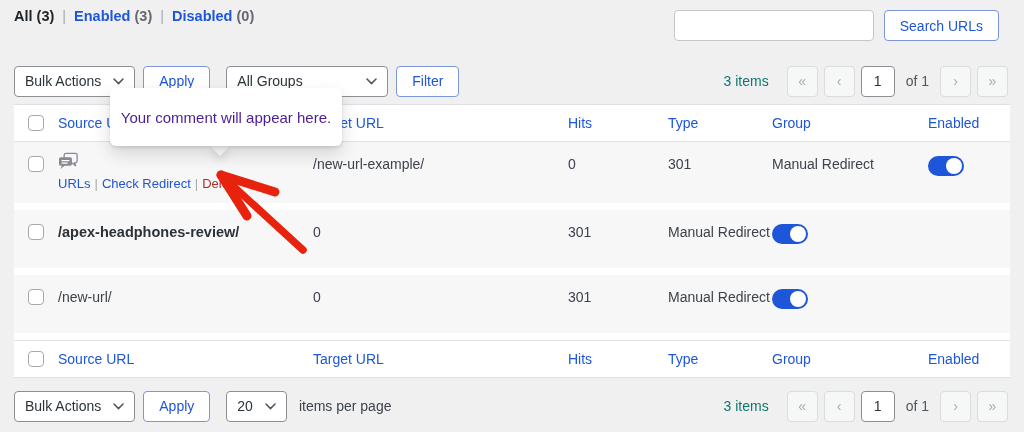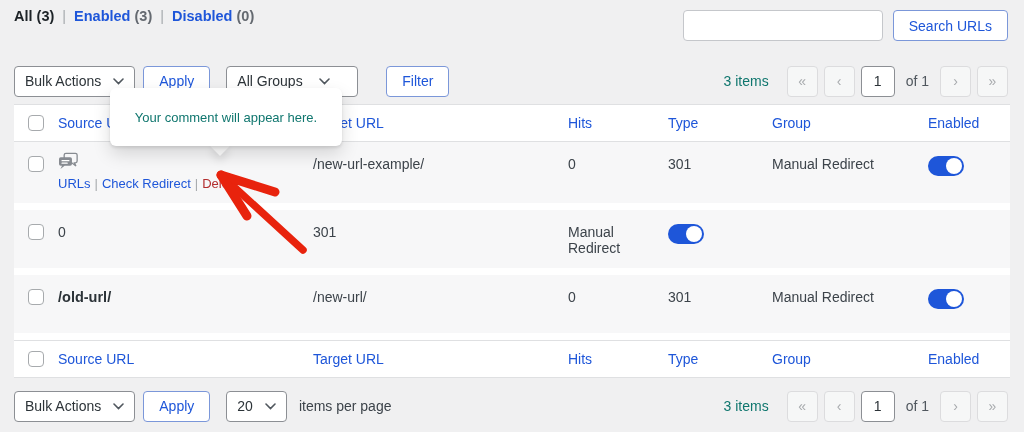--- a/index.html
+++ b/index.html
@@ -19,21 +19,21 @@
   
   .filters{ position:absolute; top:8px; left:14px; font-weight:700; font-size:14.5px; }
   .filters a{ text-decoration:none; cursor:pointer; }
   .filters .current{ color:#1d2327; }
   .filters .link{ color:var(--accent); }
   .filters .count{ color:#646970; font-weight:700; }
   .filters .count-dark{ color:#1d2327; }
   .filters .sep{ color:#a7aaad; font-weight:400; margin:0 8px; }
 
   
-  .search{ position:absolute; top:10px; right:16px; display:flex; gap:10px; align-items:center; }
+  .search{ position:absolute; top:10px; right:25px; display:flex; gap:10px; align-items:center; }
   .search input{
     width:200px; height:31px; background:#fff; border:1px solid #c5c7cb;
     border-radius:4px; padding:0 8px; font:inherit; color:#2c3338;
   }
   .btn{
     height:31px; padding:0 15px; background:#fff;
     border:1px solid #7b97d9; border-radius:4px;
     color:var(--accent); font-family:inherit; font-size:14px;
     display:inline-flex; align-items:center; justify-content:center; cursor:pointer;
   }
@@ -42,21 +42,21 @@
   .tablenav{ position:absolute; left:14px; right:16px; display:flex; justify-content:space-between; align-items:center; }
   .tablenav.top{ top:59px; }
   .tablenav.bottom{ top:384px; }
   .nav-left{ display:flex; align-items:center; }
   .select{
     height:31px; background:#fff; border:1px solid #8c8f94; border-radius:4px;
     display:inline-flex; align-items:center; gap:12px; padding:0 10px;
     color:#2c3338; cursor:pointer; white-space:nowrap;
   }
   .select svg{ flex:none; }
-  .gap8{ margin-left:8px; } .gap12{ margin-left:28px; } .gap16{ margin-left:16px; }
+  .gap8{ margin-left:8px; } .gap12{ margin-left:8px; } .gap16{ margin-left:16px; }
   .per-page-label{ color:#3c434a; margin-left:12px; }
 
   
   .pagination{ display:flex; align-items:center; gap:6px; }
   .items-count{ color:#0f766e; margin-right:12px; }
   .page-btn{
     width:31px; height:31px; background:#f6f7f7; border:1px solid #dcdcde; border-radius:4px;
     color:#a7aaad; display:inline-flex; align-items:center; justify-content:center;
     font-size:14px; cursor:pointer;
   }
@@ -100,21 +100,21 @@
     position:absolute; top:2px; right:2px; width:16px; height:16px;
     border-radius:50%; background:#fff;
   }
 
   
   .tooltip{
     position:absolute; left:110px; top:88px; width:232px; height:58px;
     background:#fff; border-radius:6px; z-index:5;
     box-shadow:0 2px 3px rgba(0,0,0,.10), 0 8px 18px rgba(0,0,0,.14);
     display:flex; align-items:center; justify-content:center;
-    font-size:13px; color:#0f766e; text-align:left;
+    font-size:15px; color:#4c1d95; text-align:left;
   }
   .tooltip-pointer{
     position:absolute; left:213px; top:139px; width:14px; height:14px;
     background:#fff; transform:rotate(45deg); z-index:4;
     box-shadow:4px 4px 8px rgba(0,0,0,.10);
   }
 
   
   .arrow-annotation{ position:absolute; left:203px; top:166px; z-index:7; pointer-events:none; }
 </style>
@@ -134,21 +134,21 @@
 
   <div class="tablenav top">
     <div class="nav-left">
       <div class="select">
         <span>Bulk Actions</span>
         <svg width="11" height="7" viewBox="0 0 11 7">
             <path d="M1 1l4.5 4.5L10 1" fill="none" stroke="#50575e" stroke-width="1.6" stroke-linecap="round"></path>
           </svg>
       </div>
       <button class="btn gap8">Apply</button>
-      <div class="select gap16" style="width:132px; gap:16px;">
+      <div class="select gap16" style="width:162px; justify-content:space-between;gap:16px;">
         <span>All Groups</span>
         <svg width="11" height="7" viewBox="0 0 11 7">
             <path d="M1 1l4.5 4.5L10 1" fill="none" stroke="#50575e" stroke-width="1.6" stroke-linecap="round"></path>
           </svg>
       </div>
       <button class="btn gap12">Filter</button>
     </div>
     <div class="pagination">
       <span class="items-count">3 items</span>
       <span class="page-btn">«</span>
@@ -196,31 +196,31 @@
       <div class="cell">0</div>
       <div class="cell">301</div>
       <div class="cell">Manual Redirect</div>
       <div class="cell" style="padding-top:13px;"><span class="toggle"><span class="knob"></span></span></div>
     </div>
 
     <div class="trow data-row">
       <div class="cell-check">
           <span class="checkbox"></span>
         </div>
+      <div class="cell"><span class="src-url">/apex-headphones-review/</span></div>
       <div class="cell">0</div>
       <div class="cell">301</div>
       <div class="cell">Manual Redirect</div>
       <div class="cell" style="padding-top:13px;"><span class="toggle"><span class="knob"></span></span></div>
     </div>
 
     <div class="trow data-row">
       <div class="cell-check">
           <span class="checkbox"></span>
         </div>
-      <div class="cell"><span class="src-url">/old-url/</span></div>
       <div class="cell">/new-url/</div>
       <div class="cell">0</div>
       <div class="cell">301</div>
       <div class="cell">Manual Redirect</div>
       <div class="cell" style="padding-top:13px;"><span class="toggle"><span class="knob"></span></span></div>
     </div>
 
     <div class="trow thead">
       <div class="cell-check" style="padding-top:0;">
           <span class="checkbox"></span>

